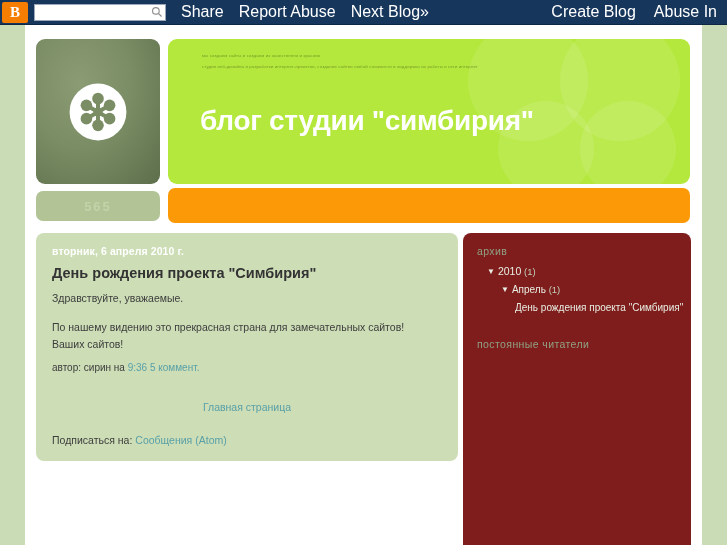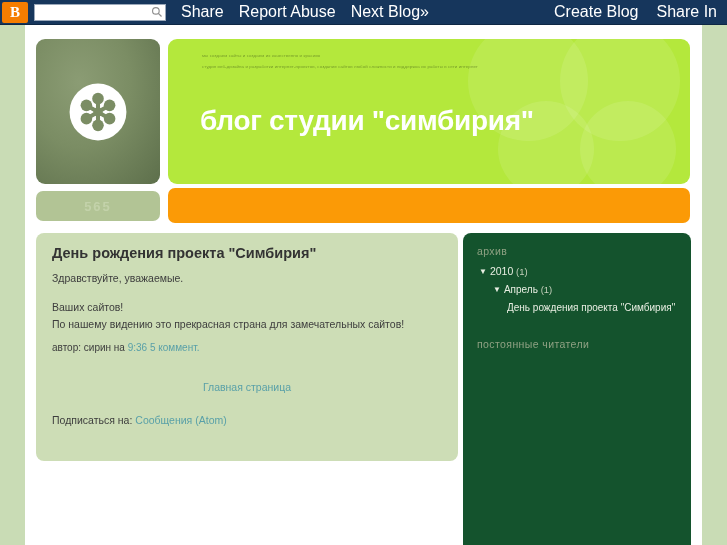--- a/index.html
+++ b/index.html
@@ -174,34 +174,34 @@
 
   #subscribe-row {
     margin-top: 19px;
     font-size: 10.5px; color: #3d3d3d;
   }
   #subscribe-row a { color: #59a0a8; text-decoration: none; }
 
   #sidebar {
     position: absolute; left: 438px; top: 8px;
     width: 228px; height: 312px;
-    background: #14532d;
+    background: #7f1d1d;
     border-radius: 8px 8px 0 0;
     padding: 12px 14px 0 14px;
     color: #ffffff;
   }
   .sidebar-heading {
     font-size: 10.5px;
     color: #8fa183;
     margin: 0 0 8px 0;
     letter-spacing: 0.4px;
   }
   .archive-l1, .archive-l2, .archive-l3 {
     font-size: 10px; color: #e8eee2;
-    margin: 0 0 4px 0;
+    margin: 0 0 4px 8px;
     line-height: 13px;
     white-space: nowrap;
   }
   .archive-l1 { padding-left: 2px; }
   .archive-l2 { padding-left: 16px; }
   .archive-l3 { padding-left: 30px; }
   .tri {
     display: inline-block;
     font-size: 8px;
     color: #e8eee2;
@@ -230,21 +230,21 @@
       <line x1="9.8" y1="9.8" x2="14" y2="14" stroke="#8d8d8d" stroke-width="1.6"></line>
     </svg>
   </div>
 
   <a class="nav-link" href="#">Share</a>
   <a class="nav-link" href="#">Report Abuse</a>
   <a class="nav-link" href="#">Next Blog»</a>
 
   <div id="nav-right">
     <a class="nav-link" href="#">Create Blog</a>
-    <a class="nav-link" href="#">Share In</a>
+    <a class="nav-link" href="#">Abuse In</a>
   </div>
 </div>
 
 <div id="outer">
   <div id="content-wrap">
 
     <div id="header-zone">
 
       <div id="logo-box">
         <svg id="logo-mark" viewBox="0 0 100 100">
@@ -281,26 +281,27 @@
       <div id="counter-box">
         <span id="counter-text">565</span>
       </div>
 
       <div id="orange-bar"></div>
     </div>
 
     <div id="main-zone">
 
       <div id="post-column">
+        <div id="post-date">вторник, 6 апреля 2010 г.</div>
         <h1 id="post-title">День рождения проекта "Симбирия"</h1>
 
         <p class="post-line">Здравствуйте, уважаемые.</p>
         <div class="post-gap"></div>
+        <p class="post-line">По нашему видению это прекрасная страна для замечательных сайтов!</p>
         <p class="post-line">Ваших сайтов!</p>
-        <p class="post-line">По нашему видению это прекрасная страна для замечательных сайтов!</p>
 
         <div id="post-footer">
           <span>автор: сирин на</span>
           <a href="#">9:36</a>
           <a href="#">5 коммент.</a>
         </div>
 
         <div id="home-link-row">
           <a id="home-link" href="#">Главная страница</a>
         </div>

